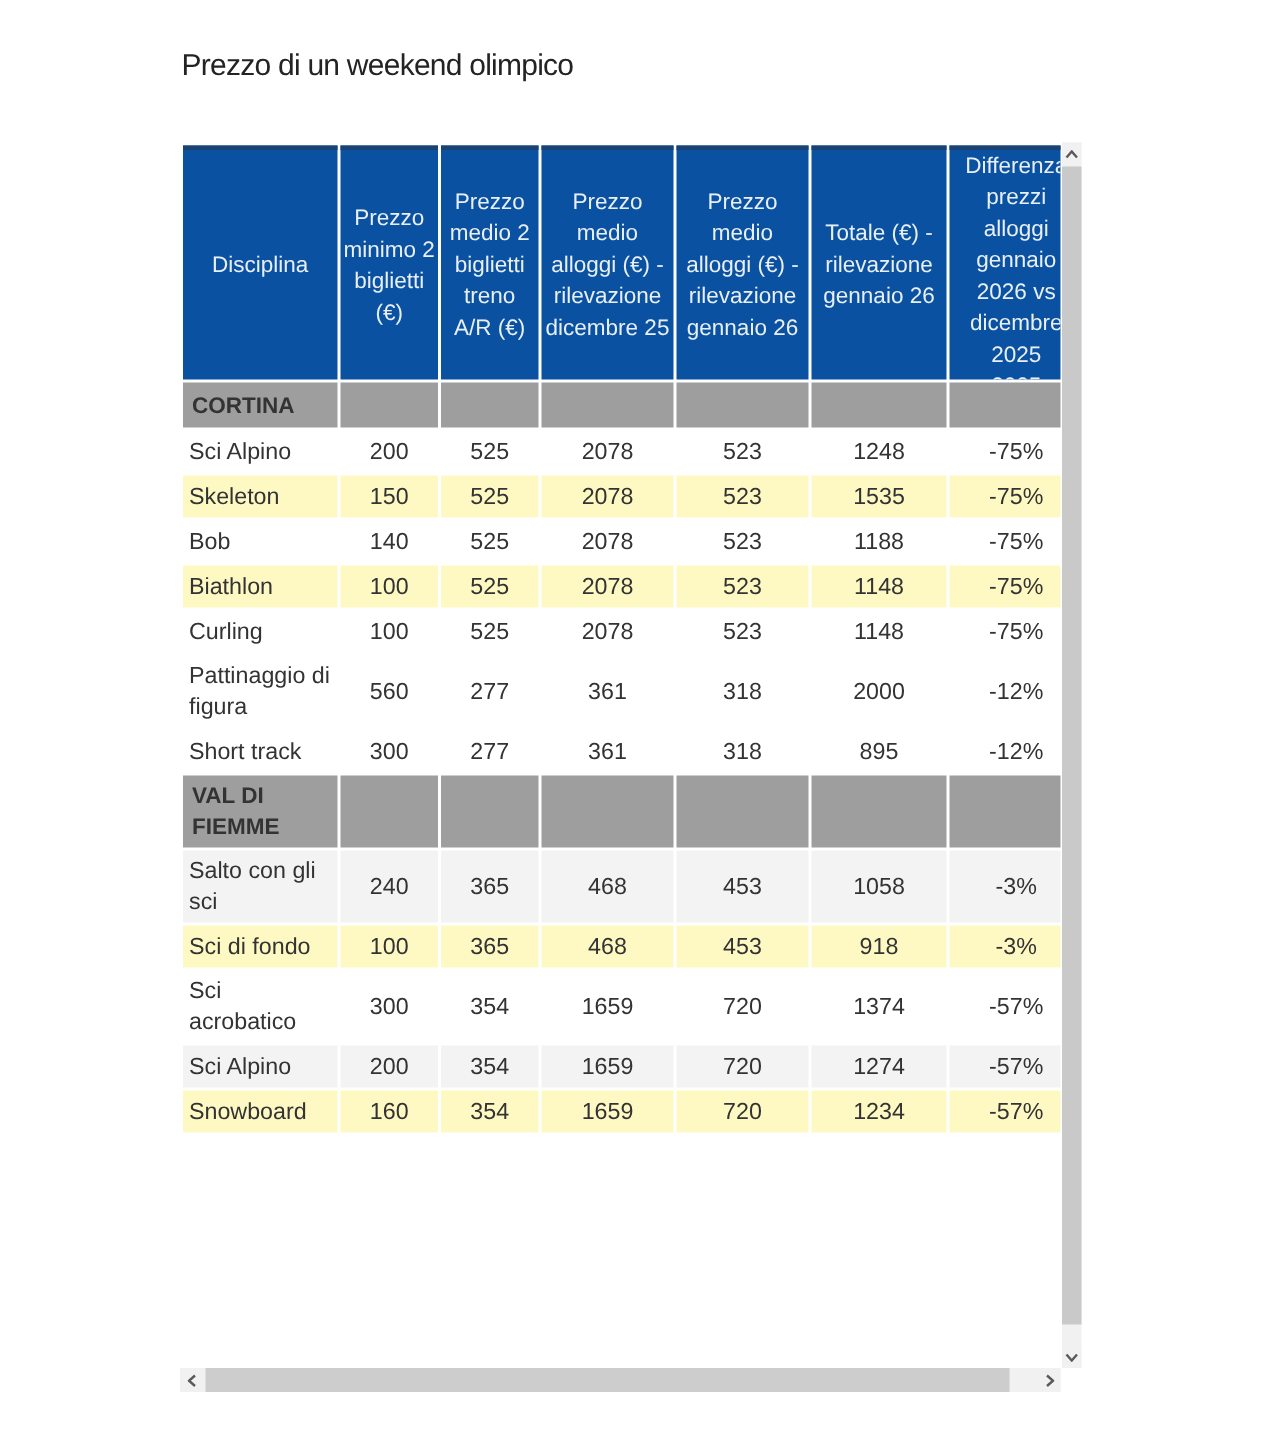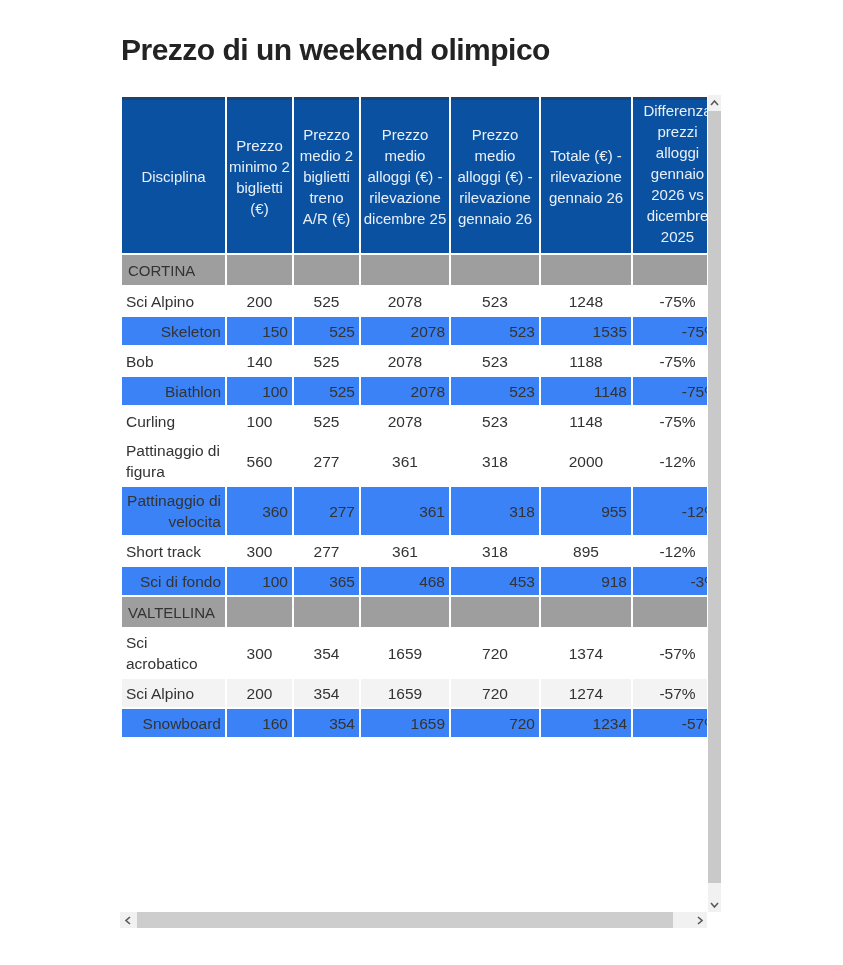--- a/index.html
+++ b/index.html
@@ -2,21 +2,21 @@
 <html><head>
 <meta charset="utf-8">
 <style>
   html,body{margin:0;padding:0;}
   body{
     width:843px;height:965px;position:relative;background:#ffffff;
     font-family:"Liberation Sans",sans-serif;overflow:hidden;
   }
   .page-title{
     position:absolute;left:121px;top:33px;margin:0;
-    font-size:30px;font-weight:700;color:#232323;letter-spacing:-0.5px;
+    font-size:20px;font-weight:400;color:#232323;letter-spacing:-0.5px;
   }
   .widget{position:absolute;left:120px;top:95px;width:601px;height:834px;}
   .tview{position:absolute;left:0;top:0;width:587px;height:817px;overflow:hidden;}
 
   table.dw{border-collapse:separate;border-spacing:2px;table-layout:fixed;width:604px;}
   table.dw th{
     background:#0A52A1;color:#E9EFF7;font-weight:400;font-size:15px;
     border-top:3px solid #1B4270;padding:0;vertical-align:middle;
   }
   .th-inner{
@@ -25,25 +25,25 @@
   }
   .th-inner.top{justify-content:flex-start;}
   .clip-line{display:block;flex:0 0 auto;}
 
   table.dw td{
     font-size:15.5px;color:#333333;padding:3px 4px;line-height:21px;
     height:22px;vertical-align:middle;background:#ffffff;
   }
   tr.sec td{background:#9E9E9E;height:24px;}
   tr.sec td:first-child{
-    font-weight:400;color:#333333;font-size:15px;text-align:left;padding-left:6px;
+    font-weight:700;color:#333333;font-size:15px;text-align:left;padding-left:6px;
   }
   tr.sh-white td{background:#ffffff;}
   tr.sh-light td{background:#F3F3F3;}
-  tr.sh-gray  td{background:#3b82f6;text-align:right;}
+  tr.sh-gray  td{background:#fef9c3;}
   td.c-disc{text-align:left;padding-left:6px;}
   td.c-num{text-align:center;}
   td.c-diff{text-align:center;font-weight:400;color:#222222;}
 
   
   .vscroll{position:absolute;left:588px;top:0;width:13px;height:817px;background:#F1F1F1;}
   .vthumb{position:absolute;left:0;top:16px;width:13px;height:772px;background:#C9C9C9;}
   .vbtn{position:absolute;left:0;width:13px;height:15px;background:#F1F1F1;
         display:flex;align-items:center;justify-content:center;}
   .vbtn.up{top:0;} .vbtn.down{bottom:0;}
@@ -168,55 +168,55 @@
           </tr>
           <tr class="sh-white">
             <td class="c-disc">Pattinaggio di figura</td>
             <td class="c-num">560</td>
             <td class="c-num">277</td>
             <td class="c-num">361</td>
             <td class="c-num">318</td>
             <td class="c-num">2000</td>
             <td class="c-diff">-12%</td>
           </tr>
-          <tr class="sh-gray">
-            <td class="c-disc">Pattinaggio di velocita</td>
-            <td class="c-num">360</td>
-            <td class="c-num">277</td>
-            <td class="c-num">361</td>
-            <td class="c-num">318</td>
-            <td class="c-num">955</td>
-            <td class="c-diff">-12%</td>
-          </tr>
           <tr class="sh-white">
             <td class="c-disc">Short track</td>
             <td class="c-num">300</td>
             <td class="c-num">277</td>
             <td class="c-num">361</td>
             <td class="c-num">318</td>
             <td class="c-num">895</td>
             <td class="c-diff">-12%</td>
           </tr>
+          <tr class="sec">
+            <td>VAL DI FIEMME</td>
+            <td></td>
+            <td></td>
+            <td></td>
+            <td></td>
+            <td></td>
+            <td></td>
+          </tr>
+          <tr class="sh-light">
+            <td class="c-disc">Salto con gli sci</td>
+            <td class="c-num">240</td>
+            <td class="c-num">365</td>
+            <td class="c-num">468</td>
+            <td class="c-num">453</td>
+            <td class="c-num">1058</td>
+            <td class="c-diff">-3%</td>
+          </tr>
           <tr class="sh-gray">
             <td class="c-disc">Sci di fondo</td>
             <td class="c-num">100</td>
             <td class="c-num">365</td>
             <td class="c-num">468</td>
             <td class="c-num">453</td>
             <td class="c-num">918</td>
             <td class="c-diff">-3%</td>
-          </tr>
-          <tr class="sec">
-            <td>VALTELLINA</td>
-            <td></td>
-            <td></td>
-            <td></td>
-            <td></td>
-            <td></td>
-            <td></td>
           </tr>
           <tr class="sh-white">
             <td class="c-disc">Sci acrobatico</td>
             <td class="c-num">300</td>
             <td class="c-num">354</td>
             <td class="c-num">1659</td>
             <td class="c-num">720</td>
             <td class="c-num">1374</td>
             <td class="c-diff">-57%</td>
           </tr>

